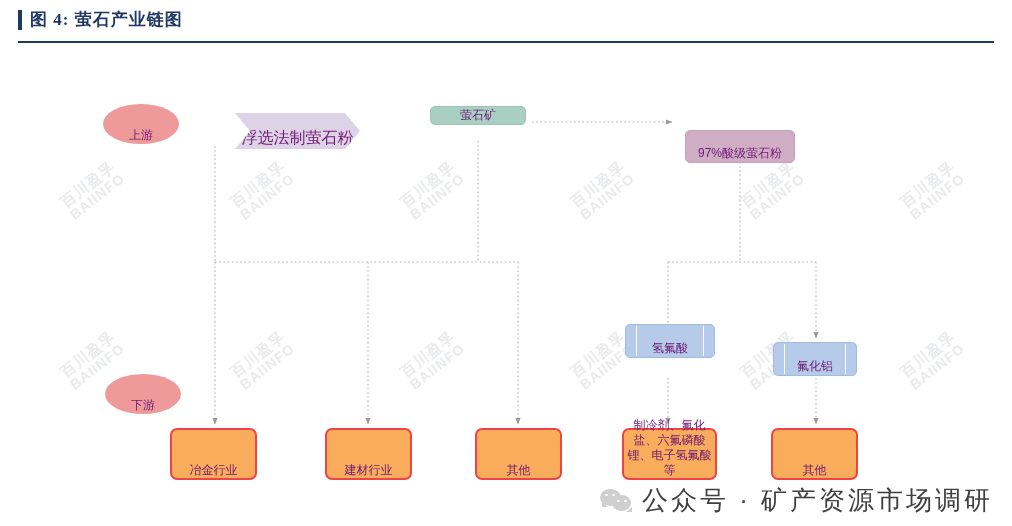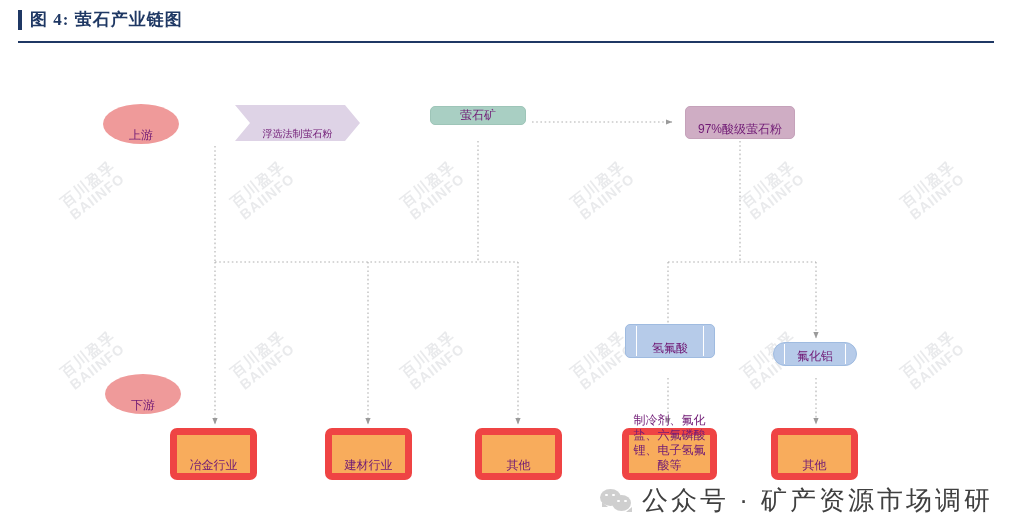--- a/index.html
+++ b/index.html
@@ -93,36 +93,38 @@
     font-size: 12px;
     box-sizing: border-box;
   }
   .node-ellipse {
     background: #ef9a9a;
     border-radius: 50%;
     font-size: 12px;
   }
   .node-chevron {
     background: #ded3e6;
-    font-size: 10px;
+    font-size: 16px;
     clip-path: polygon(0% 0%, 88% 0%, 100% 50%, 88% 100%, 0% 100%, 12% 50%);
+    margin-top: 8px;
   }
   .node-rect-green {
     background: #a9cfc3;
     border: 1px solid #9ec5b8;
     border-radius: 5px;
   }
   .node-rect-purple {
     background: #cfadc4;
     border: 1px solid #c5a2ba;
     border-radius: 5px;
+    margin-top: 24px;
   }
   .node-rect-orange {
     background: #f8ac5c;
-    border: 7px solid #ef4444;
+    border: 2px solid #ef4444;
     border-radius: 7px;
     line-height: 1.25;
   }
   .node-process-blue {
     background: #b6cbe9;
     border: 1px solid #9fbbe0;
     border-radius: 5px;
   }
   .node-process-blue::before,
   .node-process-blue::after {
@@ -292,21 +294,21 @@
       </div>
       <div class="node node-rect-purple" style="left: 685px; top: 106px; width: 110px; height: 33px; background: rgb(207, 173, 196);">
         <span class="node-label">97%酸级萤石粉</span>
       </div>
       <div class="node node-ellipse" style="left: 105px; top: 374px; width: 76px; height: 40px; background: rgb(239, 154, 154);">
         <span class="node-label">下游</span>
       </div>
       <div class="node node-process-blue" style="left: 625px; top: 324px; width: 90px; height: 34px; background: rgb(182, 203, 233);">
         <span class="node-label">氢氟酸</span>
       </div>
-      <div class="node node-process-blue" style="left: 773px; top: 342px; width: 84px; height: 24px; background: rgb(182, 203, 233); border-radius: 12px;">
+      <div class="node node-process-blue" style="left: 773px; top: 342px; width: 84px; height: 34px; background: rgb(182, 203, 233);">
         <span class="node-label">氟化铝</span>
       </div>
       <div class="node node-rect-orange" style="left: 170px; top: 428px; width: 87px; height: 52px; background: rgb(248, 172, 92);">
         <span class="node-label">冶金行业</span>
       </div>
       <div class="node node-rect-orange" style="left: 325px; top: 428px; width: 87px; height: 52px; background: rgb(248, 172, 92);">
         <span class="node-label">建材行业</span>
       </div>
       <div class="node node-rect-orange" style="left: 475px; top: 428px; width: 87px; height: 52px; background: rgb(248, 172, 92);">
         <span class="node-label">其他</span>

